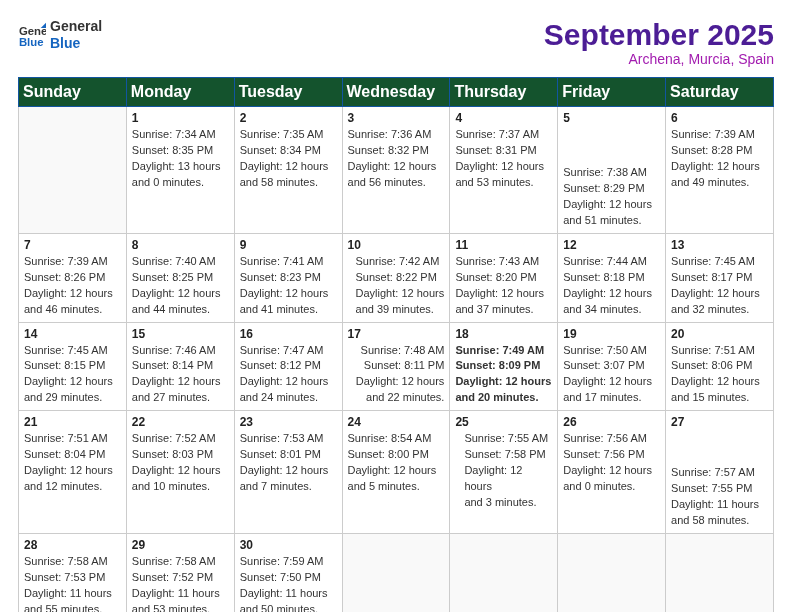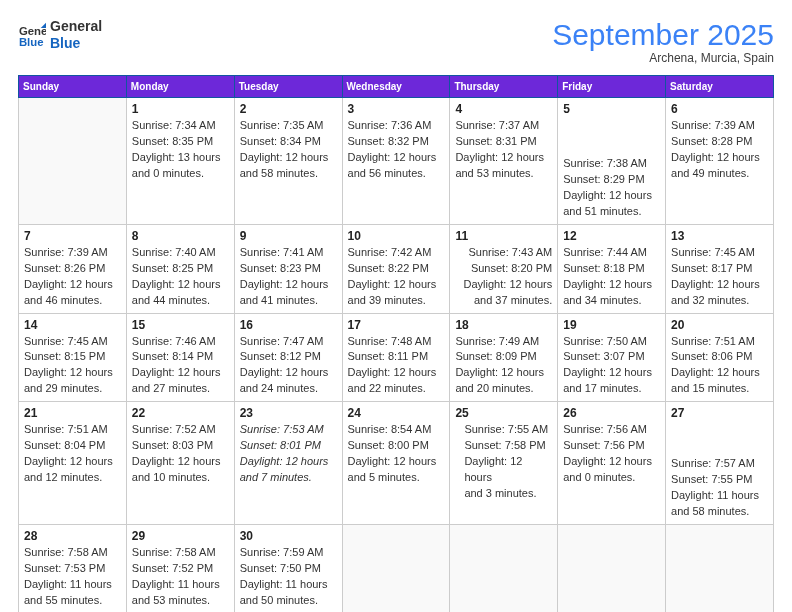--- a/index.html
+++ b/index.html
@@ -30,39 +30,39 @@
     }
     .logo-icon {
       width: 28px;
       height: 28px;
     }
     .title-block {
       text-align: right;
     }
     .month-title {
       font-size: 30px;
-      font-weight: normal;
-      color: #3b82f6;
+      font-weight: bold;
+      color: #4c1d95;
       line-height: 1.1;
     }
     .subtitle {
-      font-size: 12px;
-      color: #404040;
+      font-size: 14px;
+      color: #a21caf;
     }
     .calendar {
       flex: 1;
       border: 1px solid #ccc;
       border-collapse: collapse;
       width: 100%;
       table-layout: fixed;
     }
     .calendar th {
-      background: #6d28d9;
+      background: #14532d;
       color: #fff;
-      font-size: 10px;
+      font-size: 16px;
       font-weight: bold;
       padding: 5px 4px;
       text-align: left;
       border: 1px solid #1155a0;
     }
     .calendar td {
       border: 1px solid #ccc;
       vertical-align: top;
       padding: 4px 5px;
       font-size: 9.5px;
@@ -181,28 +181,28 @@
           </td>
           <td>
             <div class="day-number">9</div>
             <div class="day-info" style="white-space: pre-line;">Sunrise: 7:41 AM
 Sunset: 8:23 PM
 Daylight: 12 hours
 and 41 minutes.</div>
           </td>
           <td>
             <div class="day-number">10</div>
-            <div class="day-info" style="white-space: pre-line;">Sunrise: 7:42 AM
+            <div class="day-info" style="white-space: pre-line; margin-left: 8px;">Sunrise: 7:42 AM
 Sunset: 8:22 PM
 Daylight: 12 hours
 and 39 minutes.</div>
           </td>
           <td>
             <div class="day-number">11</div>
-            <div class="day-info" style="white-space: pre-line; text-align: right;">Sunrise: 7:43 AM
+            <div class="day-info" style="white-space: pre-line;">Sunrise: 7:43 AM
 Sunset: 8:20 PM
 Daylight: 12 hours
 and 37 minutes.</div>
           </td>
           <td>
             <div class="day-number">12</div>
             <div class="day-info" style="white-space: pre-line;">Sunrise: 7:44 AM
 Sunset: 8:18 PM
 Daylight: 12 hours
 and 34 minutes.</div>
@@ -232,28 +232,28 @@
           </td>
           <td>
             <div class="day-number">16</div>
             <div class="day-info" style="white-space: pre-line;">Sunrise: 7:47 AM
 Sunset: 8:12 PM
 Daylight: 12 hours
 and 24 minutes.</div>
           </td>
           <td>
             <div class="day-number">17</div>
-            <div class="day-info" style="white-space: pre-line;">Sunrise: 7:48 AM
+            <div class="day-info" style="white-space: pre-line; text-align: right;">Sunrise: 7:48 AM
 Sunset: 8:11 PM
 Daylight: 12 hours
 and 22 minutes.</div>
           </td>
           <td>
             <div class="day-number">18</div>
-            <div class="day-info" style="white-space: pre-line;">Sunrise: 7:49 AM
+            <div class="day-info" style="white-space: pre-line; font-weight: bold;">Sunrise: 7:49 AM
 Sunset: 8:09 PM
 Daylight: 12 hours
 and 20 minutes.</div>
           </td>
           <td>
             <div class="day-number">19</div>
             <div class="day-info" style="white-space: pre-line;">Sunrise: 7:50 AM
 Sunset: 3:07 PM
 Daylight: 12 hours
 and 17 minutes.</div>
@@ -276,21 +276,21 @@
           </td>
           <td>
             <div class="day-number">22</div>
             <div class="day-info" style="white-space: pre-line;">Sunrise: 7:52 AM
 Sunset: 8:03 PM
 Daylight: 12 hours
 and 10 minutes.</div>
           </td>
           <td>
             <div class="day-number">23</div>
-            <div class="day-info" style="white-space: pre-line; font-style: italic;">Sunrise: 7:53 AM
+            <div class="day-info" style="white-space: pre-line;">Sunrise: 7:53 AM
 Sunset: 8:01 PM
 Daylight: 12 hours
 and 7 minutes.</div>
           </td>
           <td>
             <div class="day-number">24</div>
             <div class="day-info" style="white-space: pre-line;">Sunrise: 8:54 AM
 Sunset: 8:00 PM
 Daylight: 12 hours
 and 5 minutes.</div>

